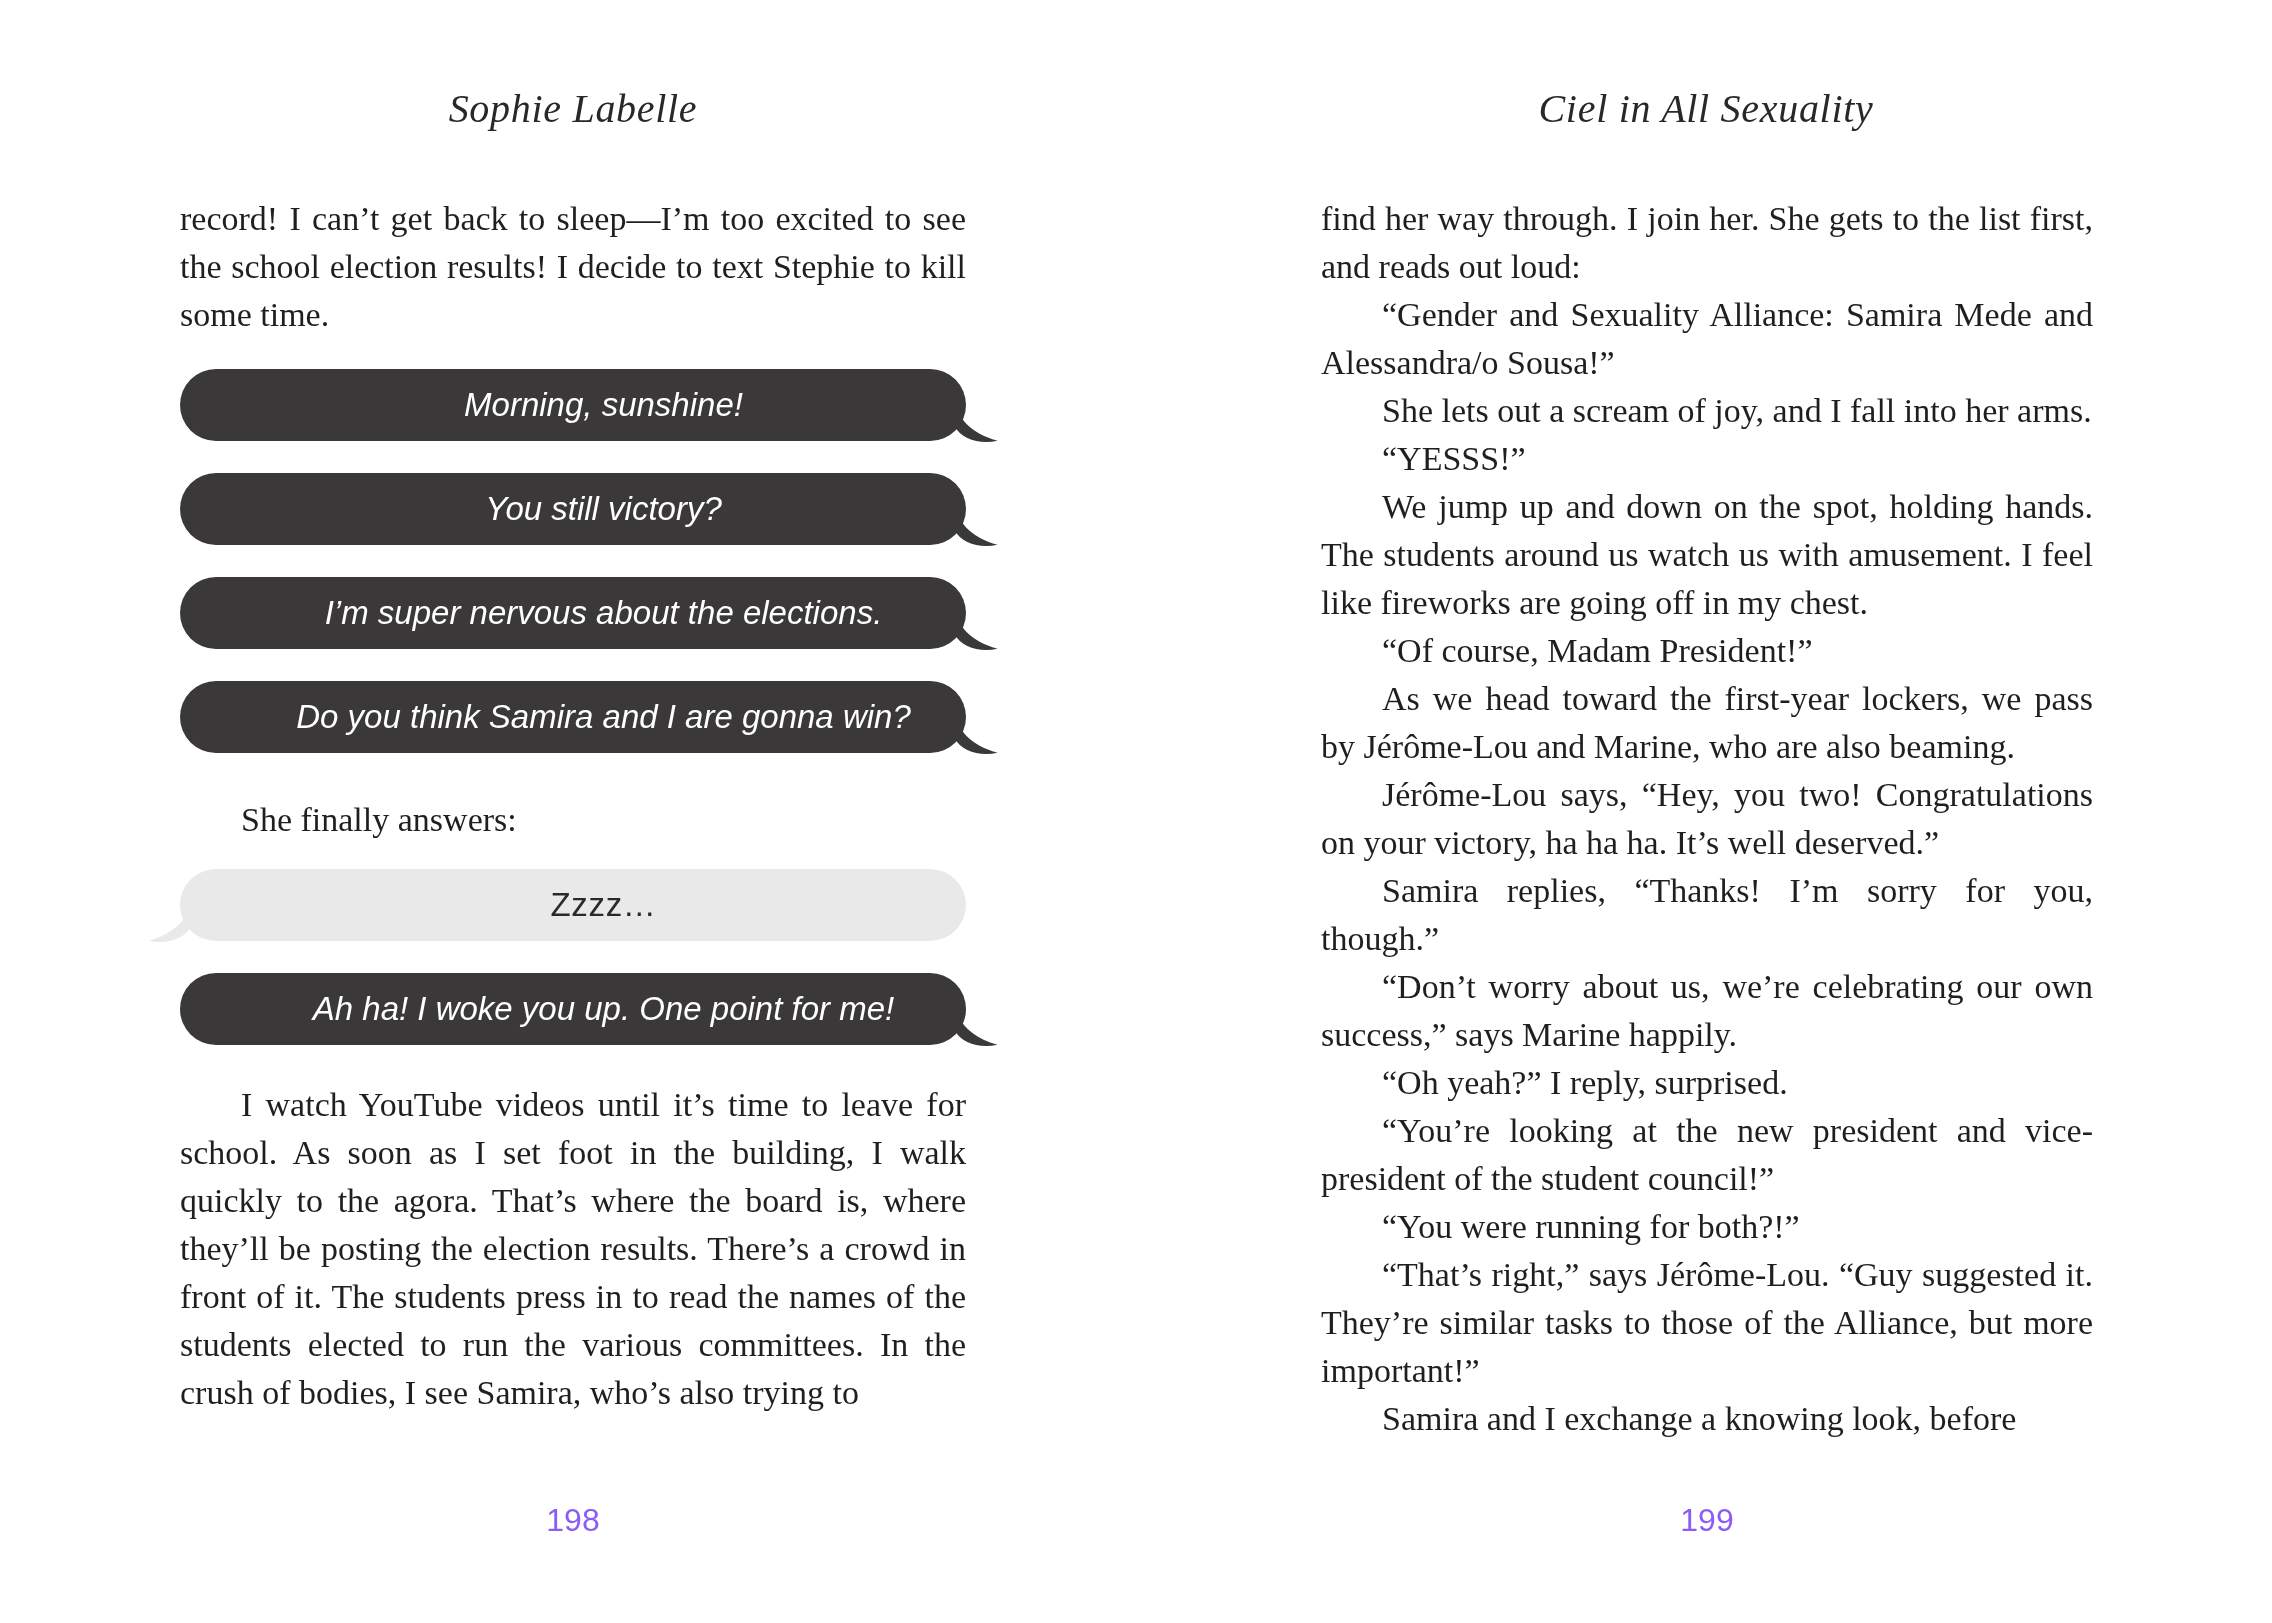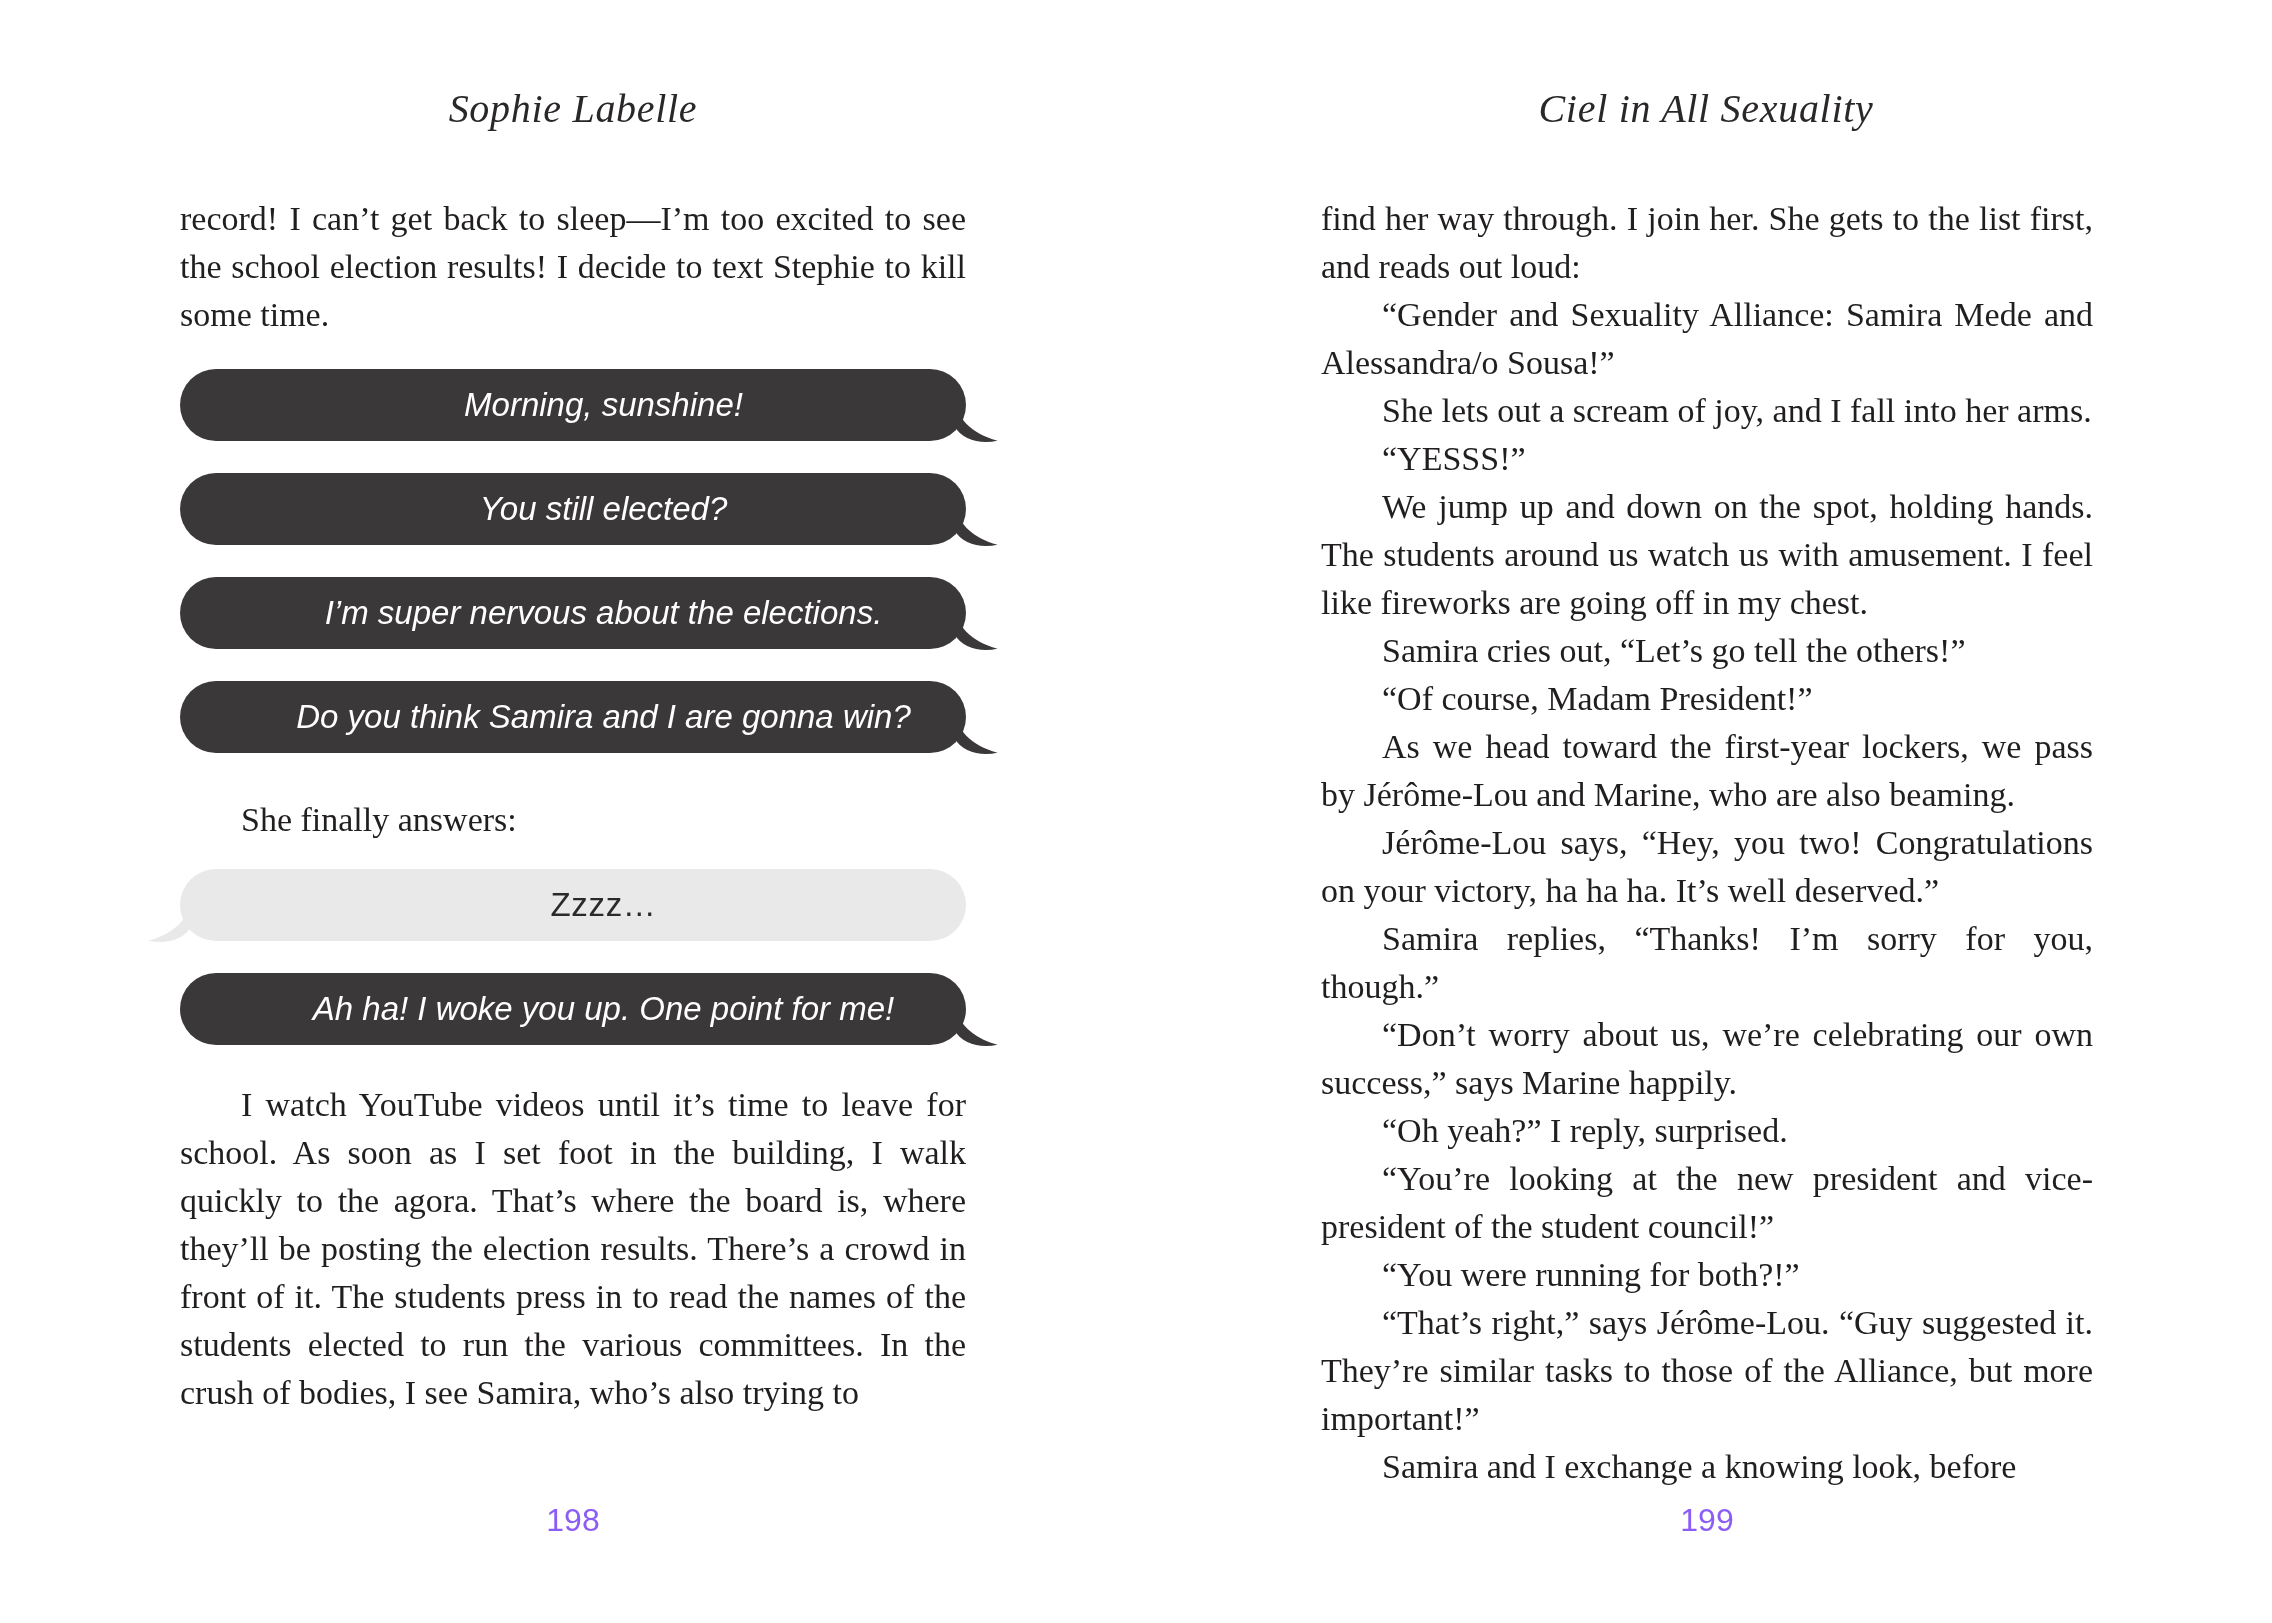--- a/index.html
+++ b/index.html
@@ -101,21 +101,21 @@
     <p class="body">record! I can’t get back to sleep—I’m too excited to see the school election results! I decide to text Stephie to kill some time.</p>
 
     <div class="bubble sent first">
       <span class="bubble-text">Morning, sunshine!</span>
       <svg class="tail tail-r" viewBox="0 0 64 64" aria-hidden="true">
           <path d="M2 0 C6 26 24 48 62 58 C38 64 12 56 2 38 Z"></path>
         </svg>
     </div>
 
     <div class="bubble sent">
-      <span class="bubble-text">You still elected?</span>
+      <span class="bubble-text">You still victory?</span>
       <svg class="tail tail-r" viewBox="0 0 64 64" aria-hidden="true">
           <path d="M2 0 C6 26 24 48 62 58 C38 64 12 56 2 38 Z"></path>
         </svg>
     </div>
 
     <div class="bubble sent">
       <span class="bubble-text">I’m super nervous about the elections.</span>
       <svg class="tail tail-r" viewBox="0 0 64 64" aria-hidden="true">
           <path d="M2 0 C6 26 24 48 62 58 C38 64 12 56 2 38 Z"></path>
         </svg>
@@ -152,21 +152,20 @@
 
 <div class="page right">
   <div class="running-header">Ciel in All Sexuality</div>
 
   <div class="content">
     <p class="body">find her way through. I join her. She gets to the list first, and reads out loud:</p>
     <p class="body indent">“Gender and Sexuality Alliance: Samira Mede and Alessandra/o Sousa!”</p>
     <p class="body indent">She lets out a scream of joy, and I fall into her arms.</p>
     <p class="body indent">“YESSS!”</p>
     <p class="body indent">We jump up and down on the spot, holding hands. The students around us watch us with amusement. I feel like fireworks are going off in my chest.</p>
-    <p class="body indent">Samira cries out, “Let’s go tell the others!”</p>
     <p class="body indent">“Of course, Madam President!”</p>
     <p class="body indent">As we head toward the first-year lockers, we pass by Jérôme-Lou and Marine, who are also beaming.</p>
     <p class="body indent">Jérôme-Lou says, “Hey, you two! Congratulations on your victory, ha ha ha. It’s well deserved.”</p>
     <p class="body indent">Samira replies, “Thanks! I’m sorry for you, though.”</p>
     <p class="body indent">“Don’t worry about us, we’re celebrating our own success,” says Marine happily.</p>
     <p class="body indent">“Oh yeah?” I reply, surprised.</p>
     <p class="body indent">“You’re looking at the new president and vice-president of the student council!”</p>
     <p class="body indent">“You were running for both?!”</p>
     <p class="body indent">“That’s right,” says Jérôme-Lou. “Guy suggested it. They’re similar tasks to those of the Alliance, but more important!”</p>
     <p class="body indent">Samira and I exchange a knowing look, before</p>

